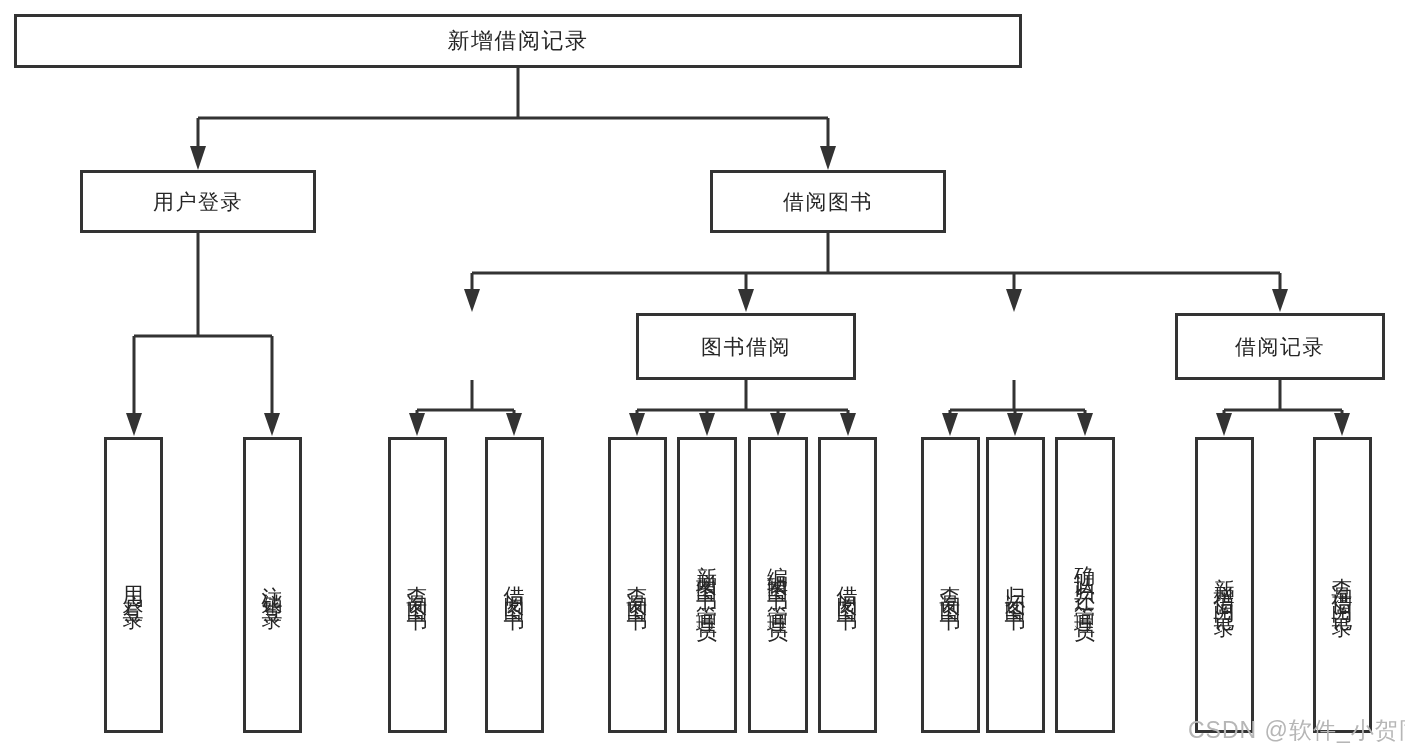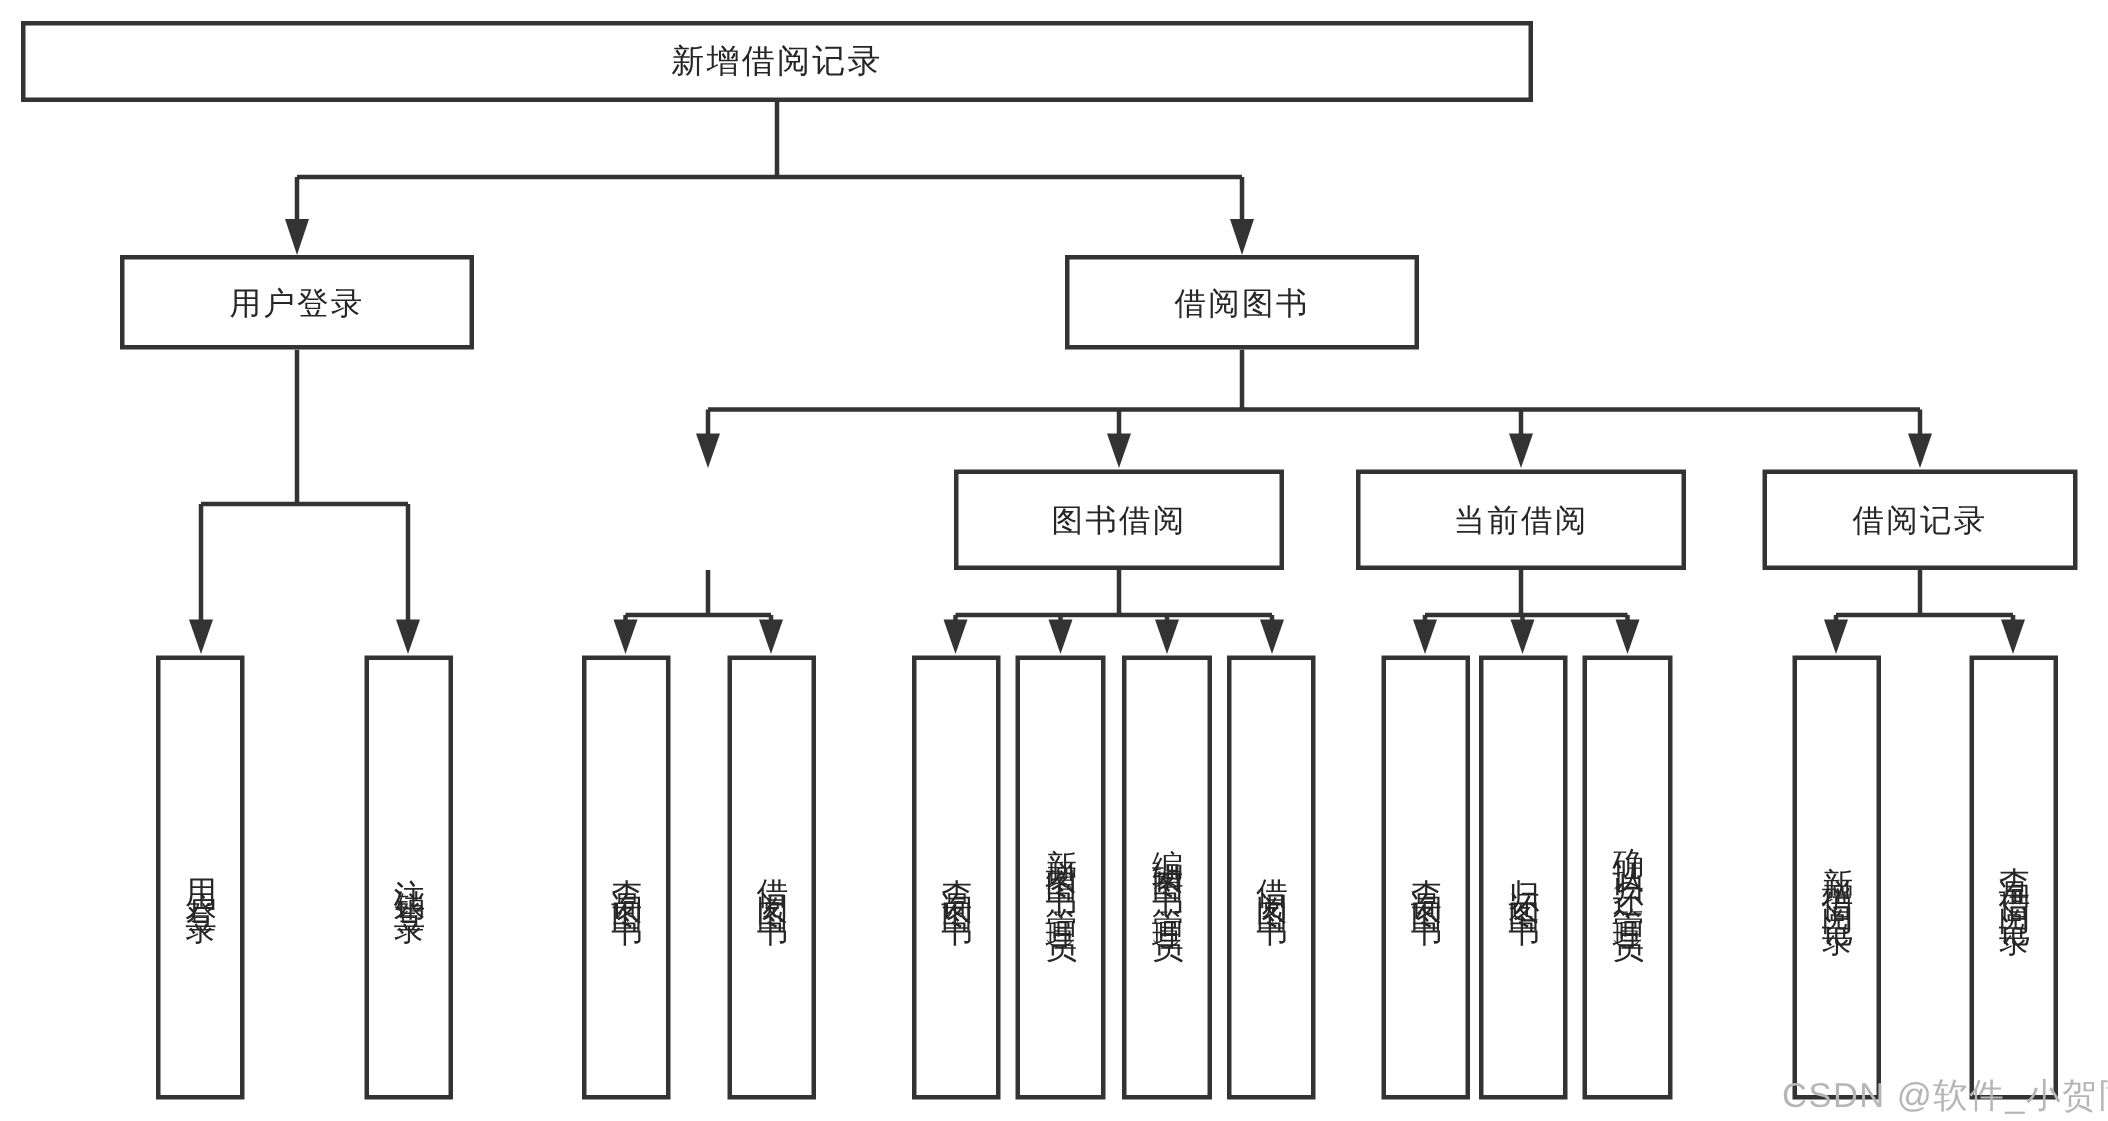--- a/index.html
+++ b/index.html
@@ -84,23 +84,20 @@
   <div class="box hbox" style="left:80px;top:170px;width:236px;height:63px">
     <span class="lbl">用户登录</span>
   </div>
   <div class="box hbox" style="left:710px;top:170px;width:236px;height:63px">
     <span class="lbl">借阅图书</span>
   </div>
 
   <div class="box hbox" style="left:636px;top:313px;width:220px;height:67px">
     <span class="lbl">图书借阅</span>
   </div>
-  <div class="box hbox" style="left:904px;top:313px;width:220px;height:67px">
-    <span class="lbl">当前借阅</span>
-  </div>
   <div class="box hbox" style="left:1175px;top:313px;width:210px;height:67px">
     <span class="lbl">借阅记录</span>
   </div>
 
   <div class="box vbox" style="left:104px;top:437px;width:59px;height:296px">
     <span class="lbl">用户登录</span>
   </div>
   <div class="box vbox" style="left:243px;top:437px;width:59px;height:296px">
     <span class="lbl">注销登录</span>
   </div>

